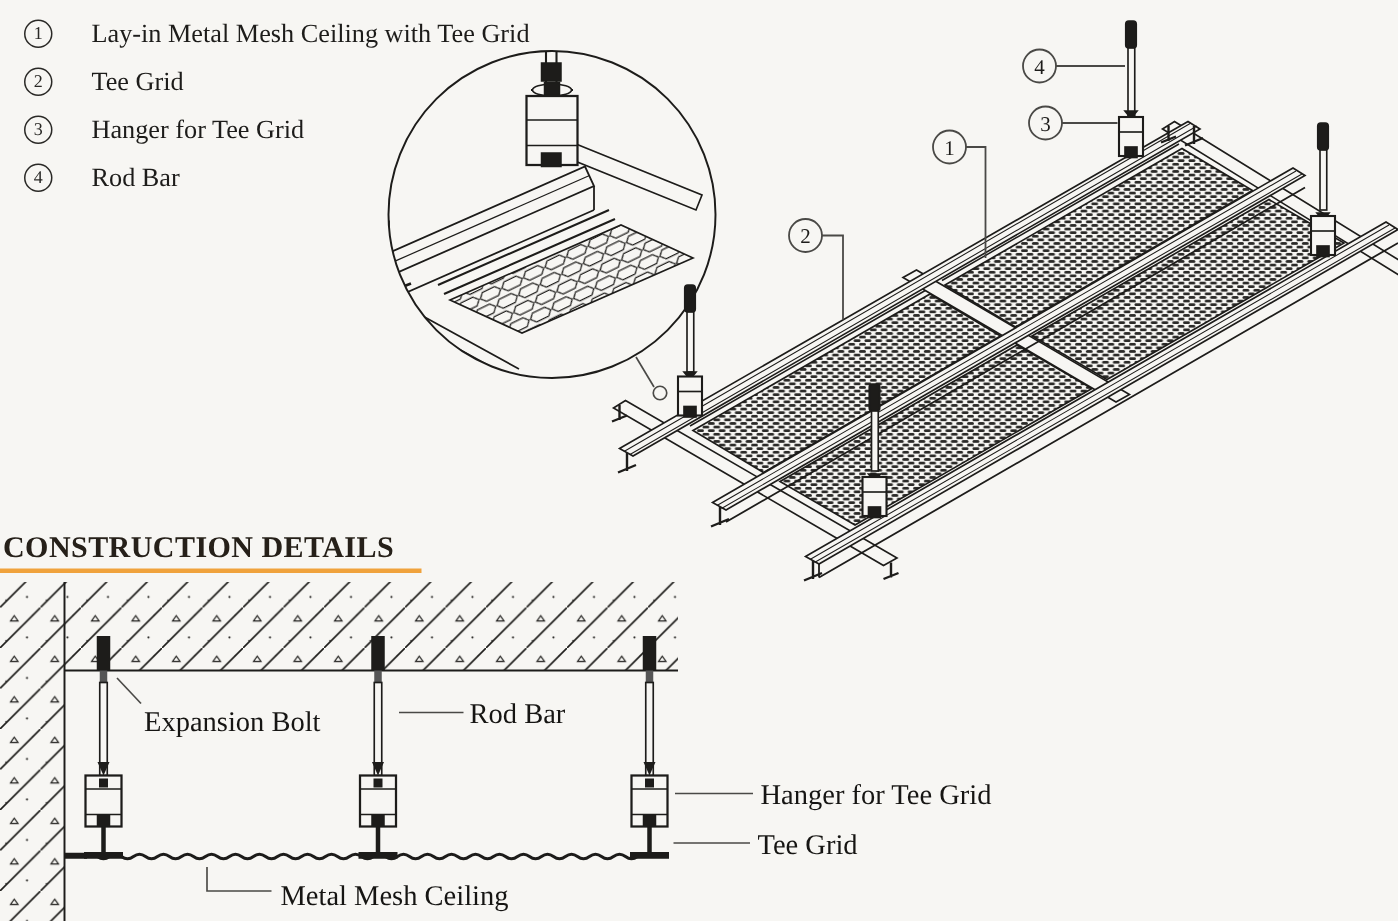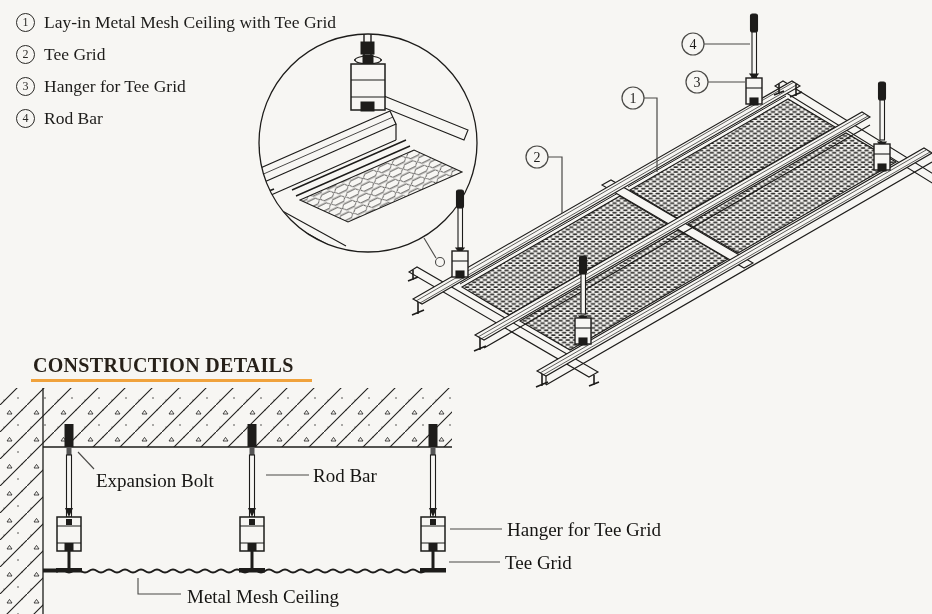--- a/index.html
+++ b/index.html
@@ -11,23 +11,23 @@
   }
   .drawing-svg{position:absolute;left:0;top:0;}
   
   .legend{position:absolute;left:16px;top:11px;z-index:2;}
   .legend-row{display:flex;align-items:center;height:22px;margin-bottom:10px;}
   .cnum{
     width:17px;height:17px;border:1.3px solid #2a2926;border-radius:50%;
     display:inline-flex;align-items:center;justify-content:center;
     font-size:12px;line-height:1;flex:0 0 auto;color:#2a2926;
   }
-  .llabel{margin-left:9px;font-size:17.5px;white-space:nowrap;}
+  .llabel{margin-left:26px;font-size:17.5px;white-space:nowrap;}
   
-  .heading-wrap{position:absolute;left:0;top:354px;z-index:2;padding-left:31px;}
+  .heading-wrap{position:absolute;left:0;top:354px;z-index:2;}
   .heading{
     margin:0 0 0 2px;font-size:20px;font-weight:bold;letter-spacing:.3px;
     color:#262019;font-family:"Liberation Serif", serif;
   }
   .heading-underline{width:281px;height:2.5px;margin-top:2px;}
 </style>
 </head>
 <body>
 
 <div>

